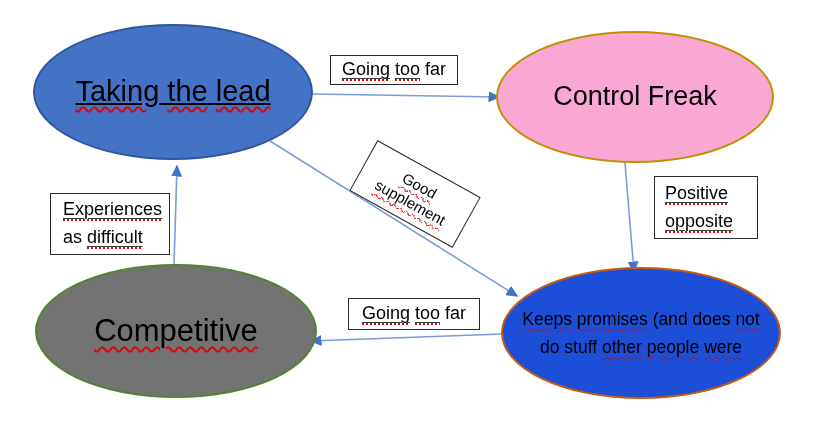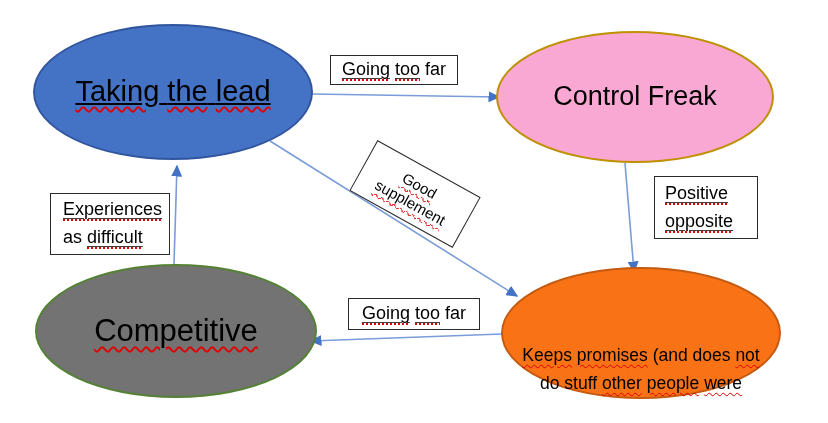--- a/index.html
+++ b/index.html
@@ -24,21 +24,21 @@
     border-radius: 50%;
     display: flex; flex-direction: column;
     align-items: center; justify-content: center;
     text-align: center;
     z-index: 2;
     line-height: 1.3;
   }
   .node-blue   { left: 33px;  top: 24px;  width: 280px; height: 136px; background: #4472C4; border: 2.5px solid #31569F; font-size: 29px; text-decoration: underline; }
   .node-yellow { left: 496px; top: 31px;  width: 278px; height: 132px; background: #f9a8d4; border: 2.5px solid #BF9000; font-size: 27px; }
   .node-green  { left: 35px;  top: 264px; width: 282px; height: 134px; background: #737373; border: 2.5px solid #548235; font-size: 31px; }
-  .node-orange { left: 501px; top: 267px; width: 280px; height: 132px; background: #f97316; border: 2.5px solid #C55A11; font-size: 17.5px; justify-content: flex-end; }
+  .node-orange { left: 501px; top: 267px; width: 280px; height: 132px; background: #1d4ed8; border: 2.5px solid #C55A11; font-size: 17.5px; }
   .node-orange .tline { line-height: 28px; }
 
   .label-box {
     position: absolute;
     background: #ffffff;
     border: 1.5px solid #2b2b2b;
     display: flex; flex-direction: column;
     justify-content: center;
     font-size: 18px;
     z-index: 3;

